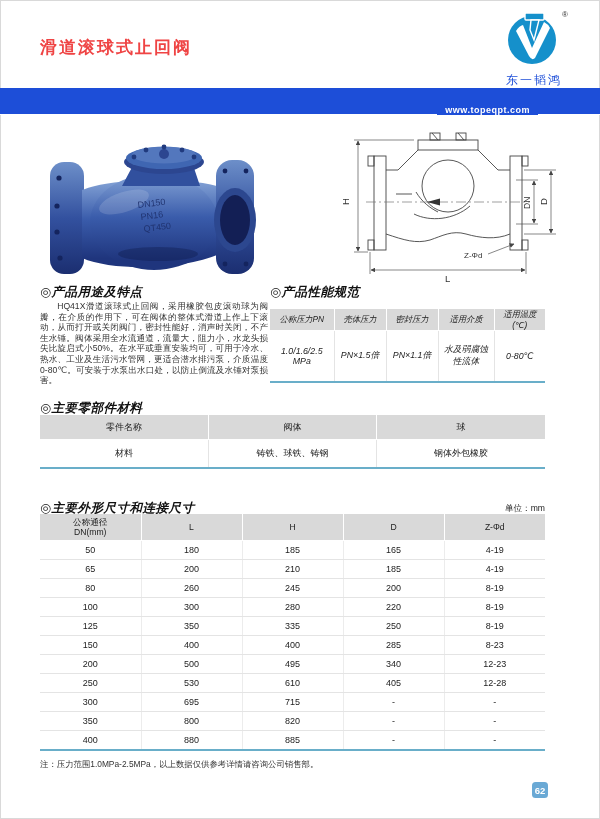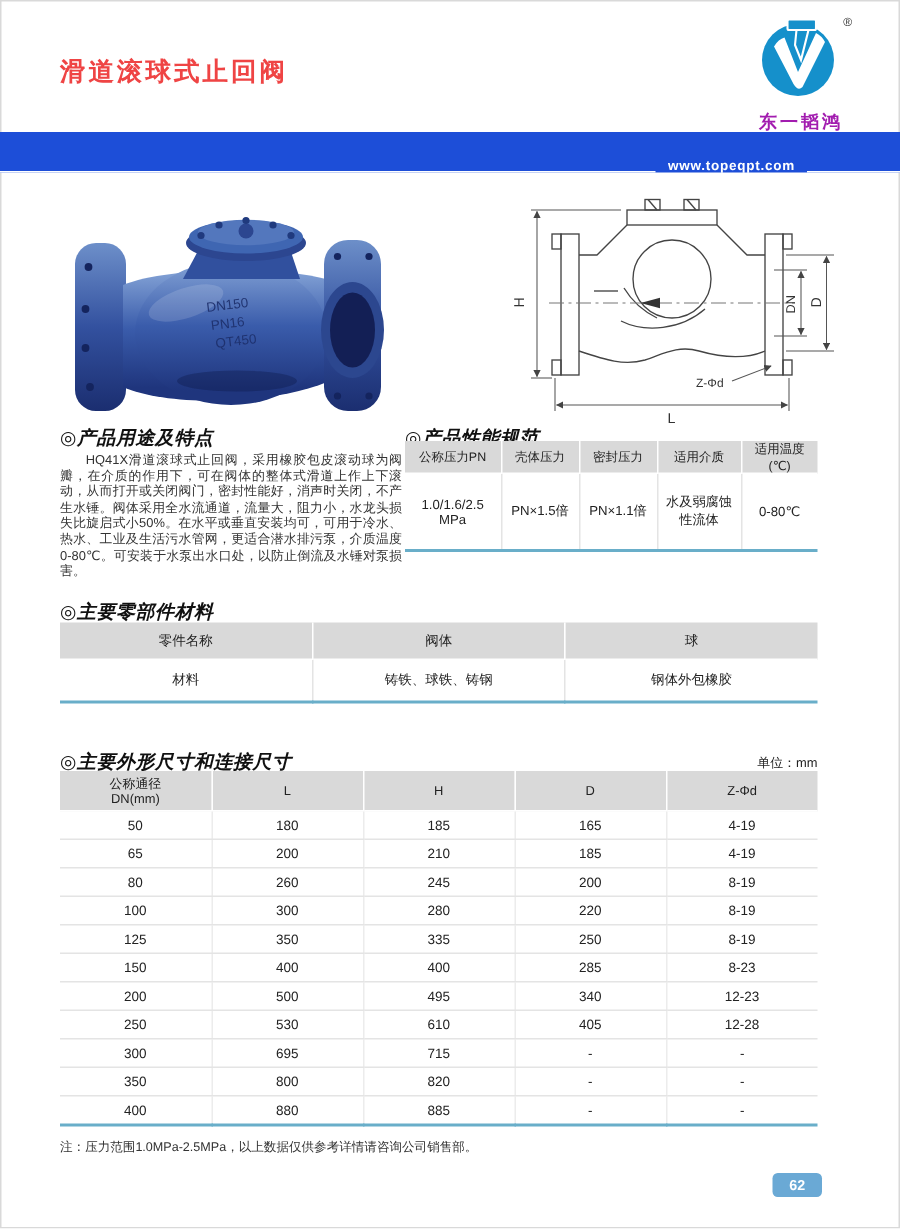--- a/index.html
+++ b/index.html
@@ -8,21 +8,21 @@
     font-family:"Liberation Sans","DejaVu Sans",sans-serif;color:#222;
     box-shadow:inset 0 0 0 1px #d9d9d9;
   }
   
   .page-title{
     position:absolute;left:40px;top:36px;font-size:17px;font-weight:bold;
     letter-spacing:2px;color:#ef4444;
   }
   .logo{position:absolute;left:498px;top:10px;width:72px;text-align:center;}
   .logo .reg{position:absolute;right:2px;top:0;font-size:8px;color:#333;}
-  .brand{margin-top:2px;font-size:12px;font-weight:bold;letter-spacing:2px;color:#a21caf;}
+  .brand{margin-top:2px;font-size:12px;font-weight:normal;letter-spacing:2px;color:#1d4ed8;}
   
   .banner{
     position:absolute;left:0;top:88px;width:600px;height:27px;background:#1d4ed8;
     display:flex;align-items:flex-end;
   }
   .banner .rule{height:1px;background:#fff;}
   .banner .rule.l{flex:1;}
   .banner .rule.r{width:62px;}
   .banner .site{
     color:#fff;font-size:9px;font-weight:bold;letter-spacing:.5px;
@@ -36,39 +36,39 @@
   .sec-title{position:absolute;font-size:12.5px;font-weight:bold;color:#111;letter-spacing:.5px;font-style:italic;}
   .features-body{
     position:absolute;left:40px;top:301px;width:228px;
     font-size:8.6px;line-height:10.6px;color:#333;text-align:justify;text-indent:2em;
   }
   table{border-collapse:collapse;table-layout:fixed;}
   th{background:#d9d9d9;font-weight:normal;color:#222;}
   th,td{text-align:center;vertical-align:middle;padding:0 2px;}
   .accent-bottom{border-bottom:2px solid #69aec9;}
   
-  .perf{position:absolute;left:270px;top:294px;width:275px;}
+  .perf{position:absolute;left:270px;top:309px;width:275px;font-style:italic;}
   .perf th{font-size:8.3px;height:20px;border-right:1px solid #fff;border-bottom:1px solid #fff;}
   .perf td{font-size:8.8px;height:50px;border-right:1px solid #e4e4e4;background:#fff;}
   .perf th:last-child,.perf td:last-child{border-right:none;}
   
   .mat{position:absolute;left:40px;top:415px;width:505px;}
   .mat th{font-size:9px;height:24px;border-right:1px solid #fff;border-bottom:1px solid #fff;}
   .mat td{font-size:9px;height:27px;border-right:1px solid #e4e4e4;background:#fff;}
   .mat th:last-child,.mat td:last-child{border-right:none;}
   
   .dims{position:absolute;left:40px;top:514px;width:505px;}
   .dims th{font-size:8.6px;height:26px;line-height:10px;border-right:1px solid #fff;border-bottom:1px solid #fff;}
   .dims td{font-size:9px;height:18px;border-right:1px solid #ececec;border-bottom:1px solid #e4e4e4;background:#fff;}
   .dims th:last-child,.dims td:last-child{border-right:none;}
   .dims tr:last-child td{border-bottom:none;}
   .unit-note{position:absolute;right:55px;top:503px;font-size:8.6px;color:#222;}
   .footnote{position:absolute;left:40px;top:759px;font-size:8.4px;color:#333;}
   .page-badge{
-    position:absolute;right:52px;top:782px;width:33px;height:16px;border-radius:3.5px;
+    position:absolute;right:52px;top:782px;width:16px;height:16px;border-radius:3.5px;
     background:#6aa9d5;color:#fff;font-size:9.5px;font-weight:bold;
     display:flex;align-items:center;justify-content:center;
   }
   svg text{font-family:"Liberation Sans","DejaVu Sans",sans-serif;}
 </style>
 </head>
 <body>
 
 <div class="page">
 

